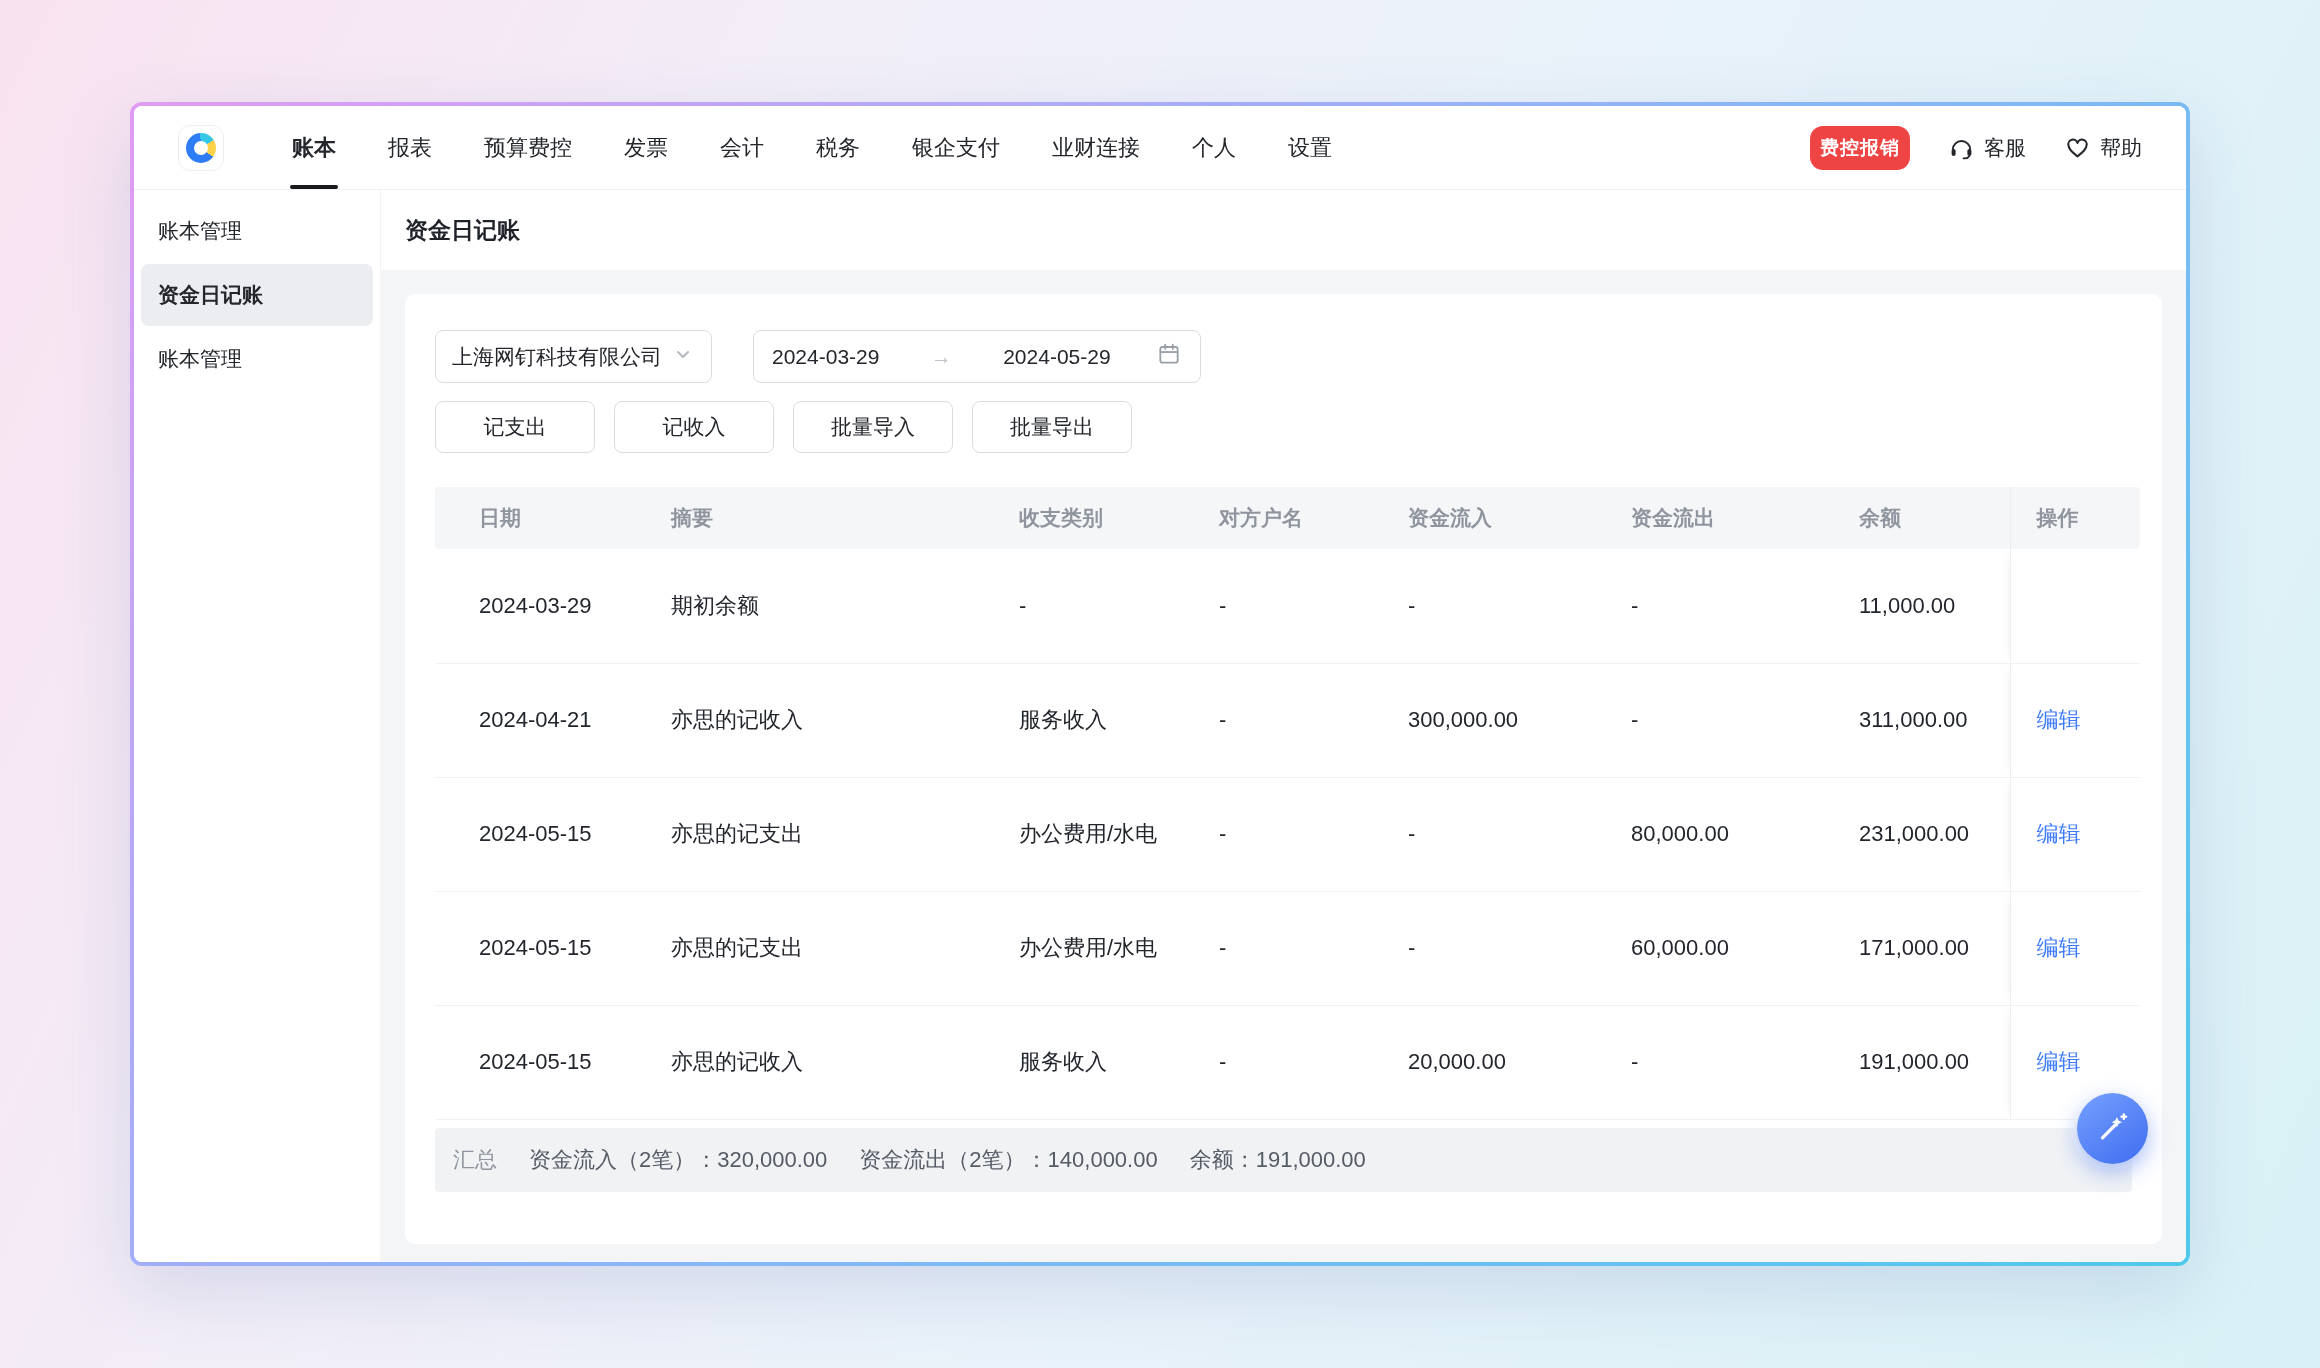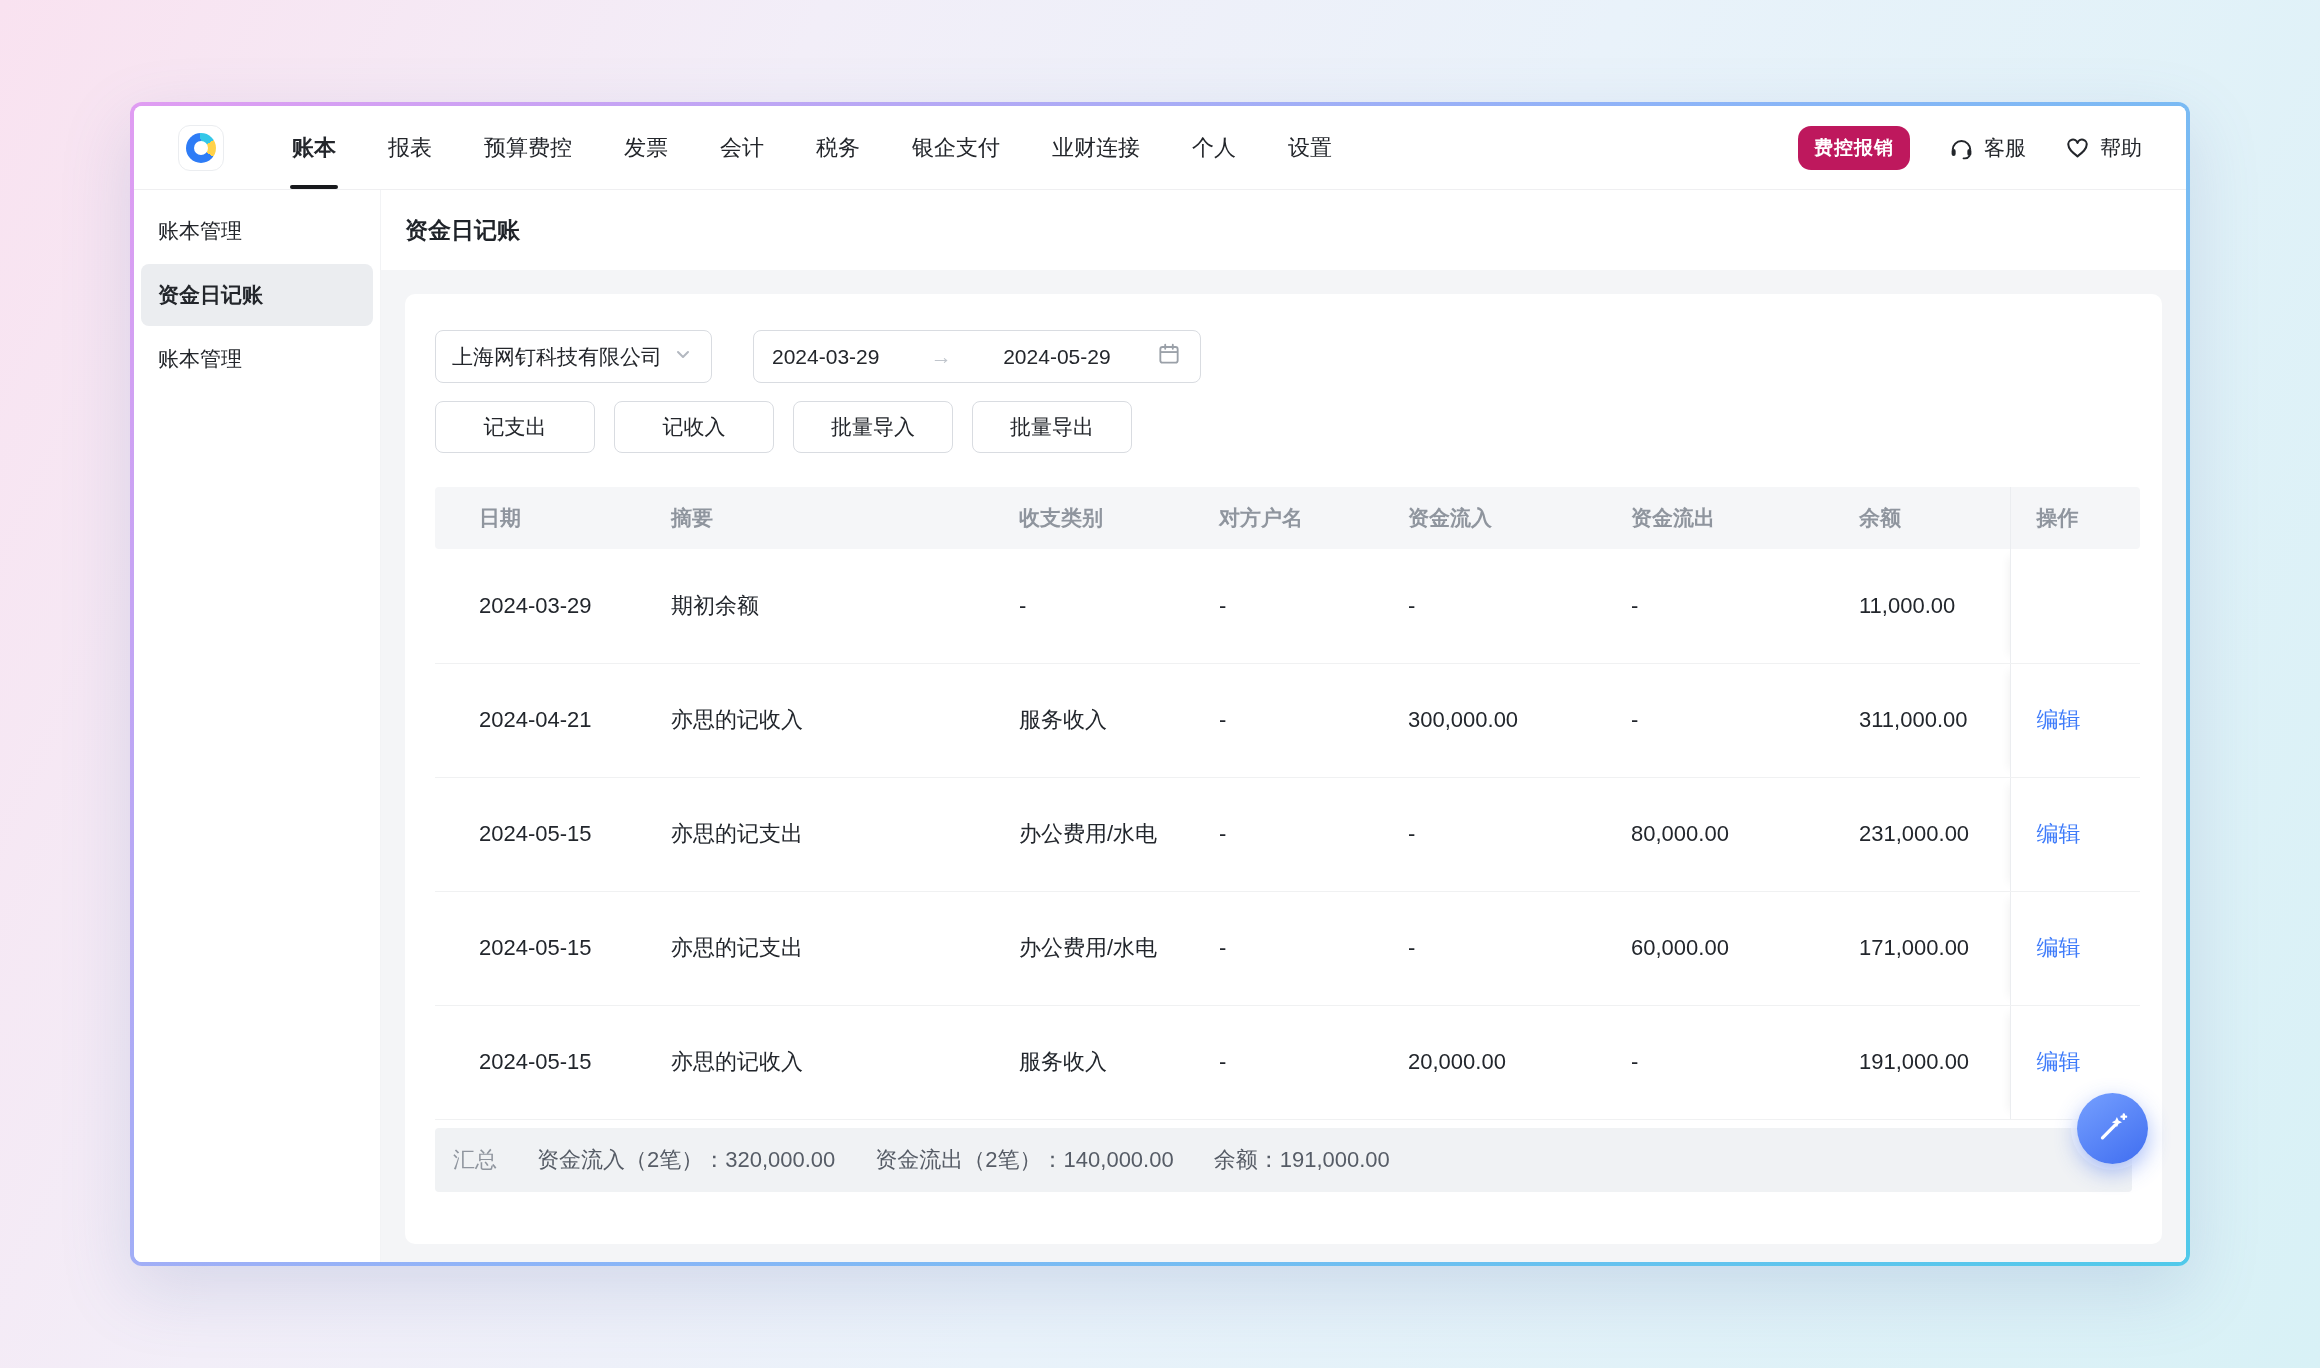--- a/index.html
+++ b/index.html
@@ -41,22 +41,22 @@
     position:relative; display:flex; align-items:center; height:100%;
     padding:0 26px; font-size:22px; color:#23262b; cursor:pointer; white-space:nowrap;
   }
   .tab.active { font-weight:700; }
   .tab.active::after {
     content:""; position:absolute; left:24px; right:24px; bottom:0; height:4px;
     background:#17191c; border-radius:2px;
   }
   .nav-right { margin-left:auto; display:flex; align-items:center; gap:38px; }
   .nav-badge {
-    background:#be185d; color:#fff; font-size:19px; font-weight:700;
-    padding:9px 16px; border-radius:13px; cursor:pointer; letter-spacing:1px;
+    background:#ef4444; color:#fff; font-size:19px; font-weight:700;
+    padding:9px 10px; border-radius:13px; cursor:pointer; letter-spacing:1px;
   }
   .nav-util { display:flex; align-items:flex-end; gap:9px; font-size:21px; cursor:pointer; }
   .nav-util svg { display:block; }
   
   .body-row { flex:1; display:flex; min-height:0;justify-content:center; }
   .sidebar {
     width:247px; flex:0 0 247px; background:#fff; border-right:1px solid #f2f3f5;
     padding:10px 7px;
   }
   .side-item {
@@ -95,21 +95,21 @@
   .journal-table td {
     height:114px; font-size:22px; color:#22262c; padding:0 10px 0 44px;
     border-bottom:1px solid #f0f1f2; background:#fff;
   }
   .col-op { border-left:1px solid #ebedf0 !important; padding-left:26px !important; }
   td.col-op { box-shadow:-8px 0 10px -8px rgba(0,0,0,.07); }
   .edit-link { color:#3e7bfa; cursor:pointer; font-size:22px; }
   
   .summary-row {
     margin-top:8px; height:64px; background:#f0f2f4; border-radius:4px;
-    display:flex; align-items:center; padding:0 18px; gap:40px; font-size:22px;
+    display:flex; align-items:center; padding:0 18px; gap:32px; font-size:22px;
   }
   .summary-label { color:#8f959e; }
   .summary-item { color:#565c66; }
   
   .fab {
     position:absolute; right:38px; bottom:98px; width:71px; height:71px; border-radius:50%;
     background:linear-gradient(145deg,#76a0ff 0%,#3f6df0 100%);
     box-shadow:0 8px 22px rgba(63,109,240,.45), 0 0 0 6px rgba(255,255,255,.55);
     display:flex; align-items:center; justify-content:center; cursor:pointer;
   }

